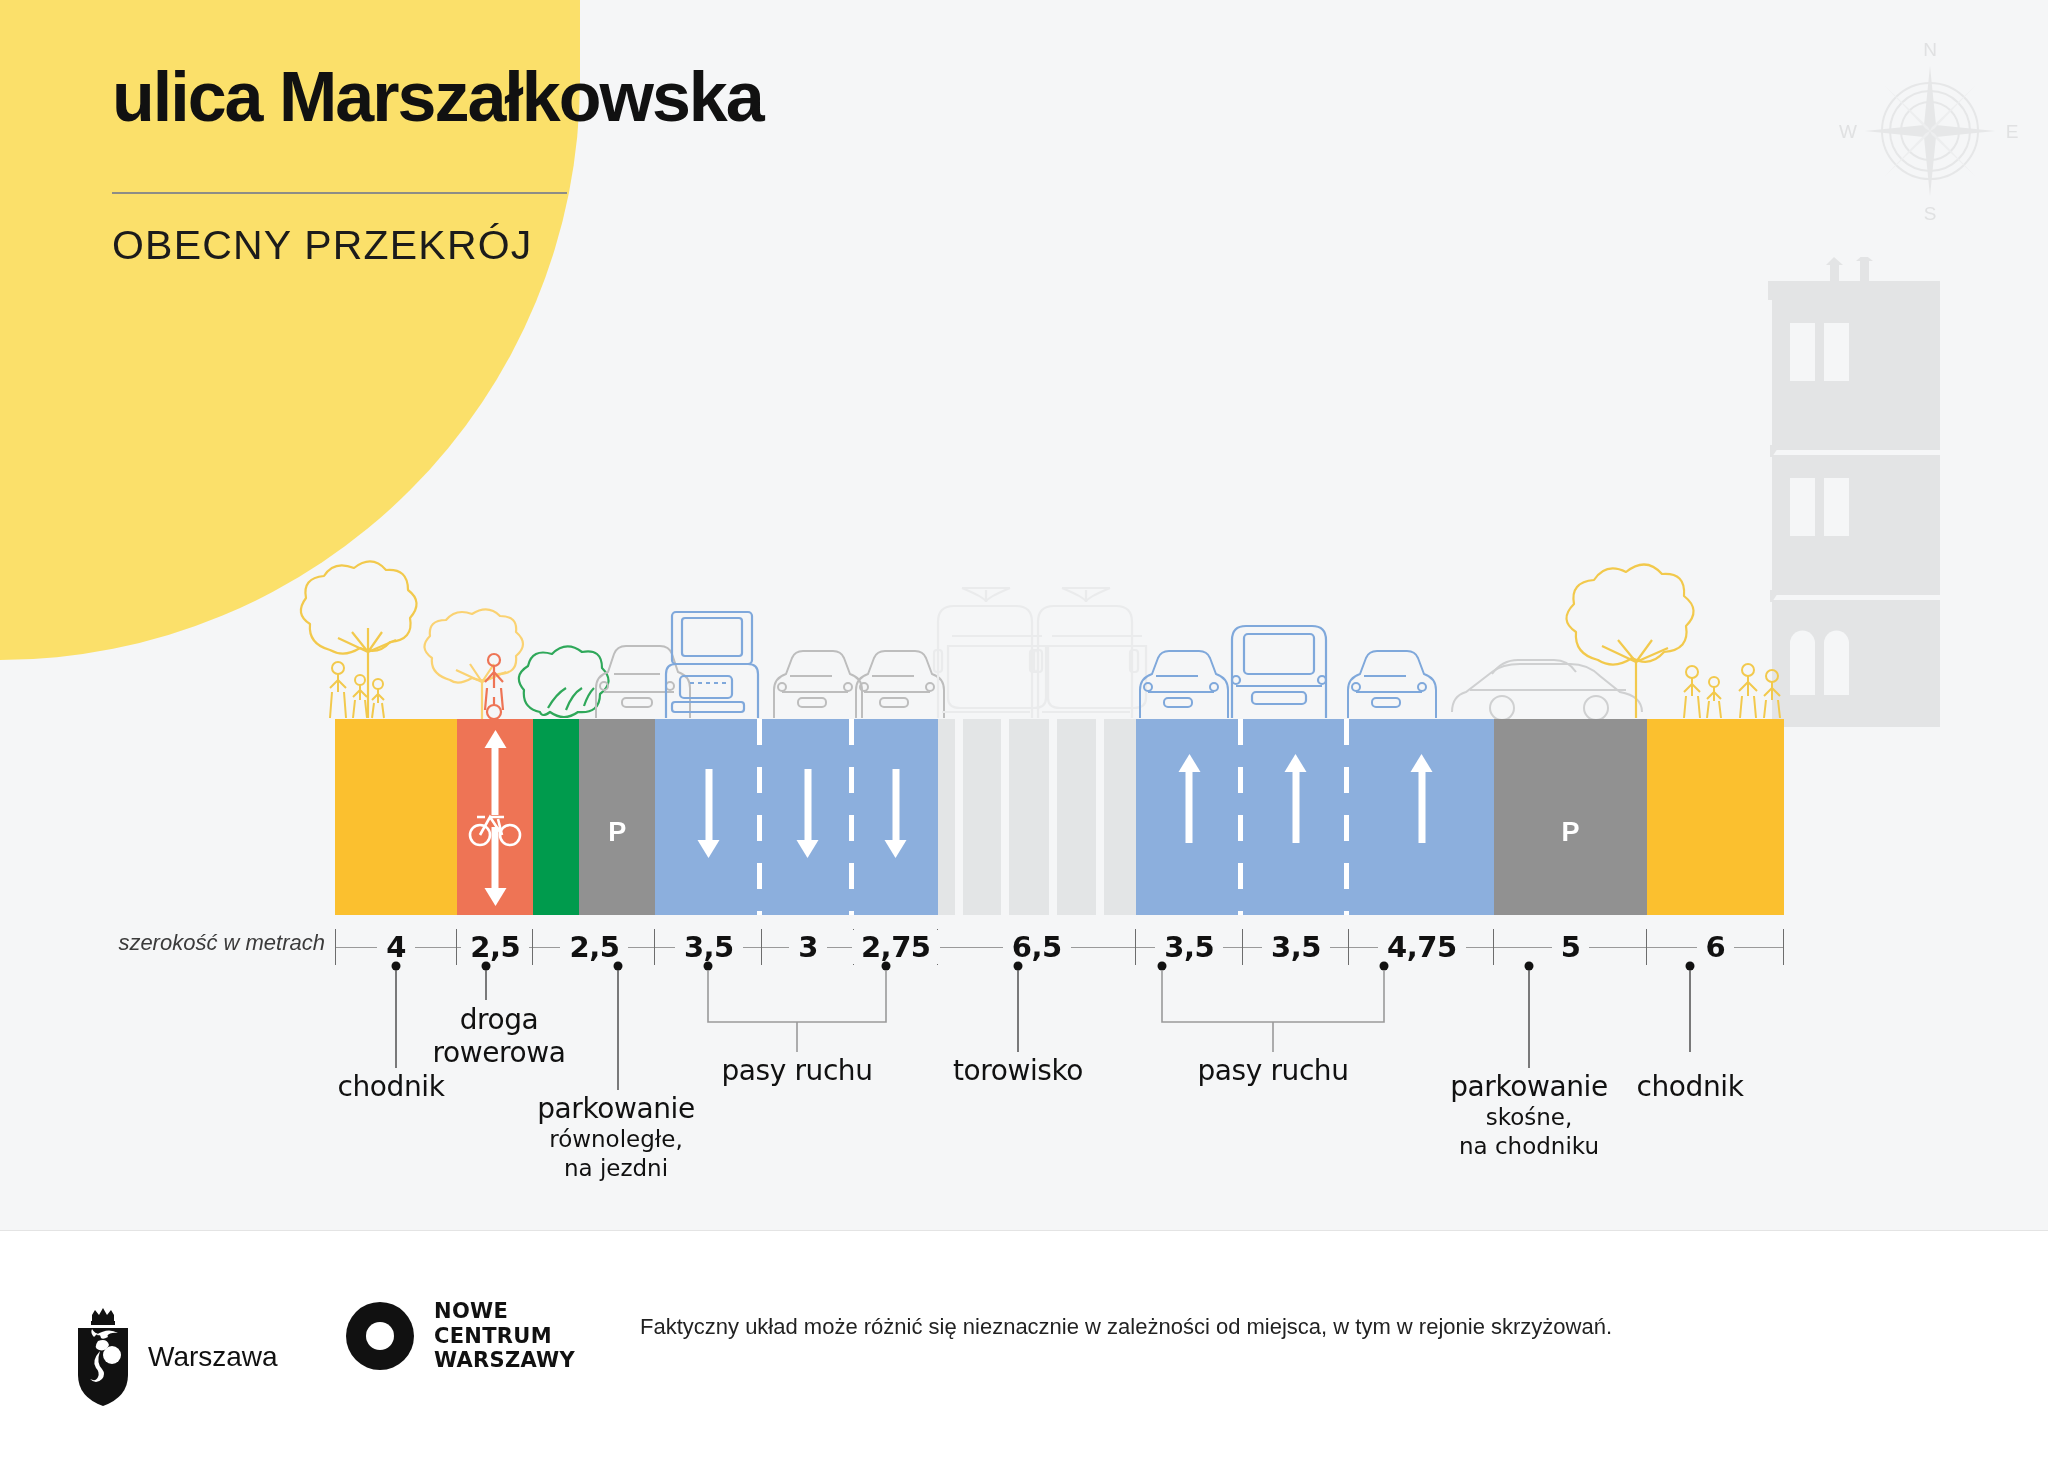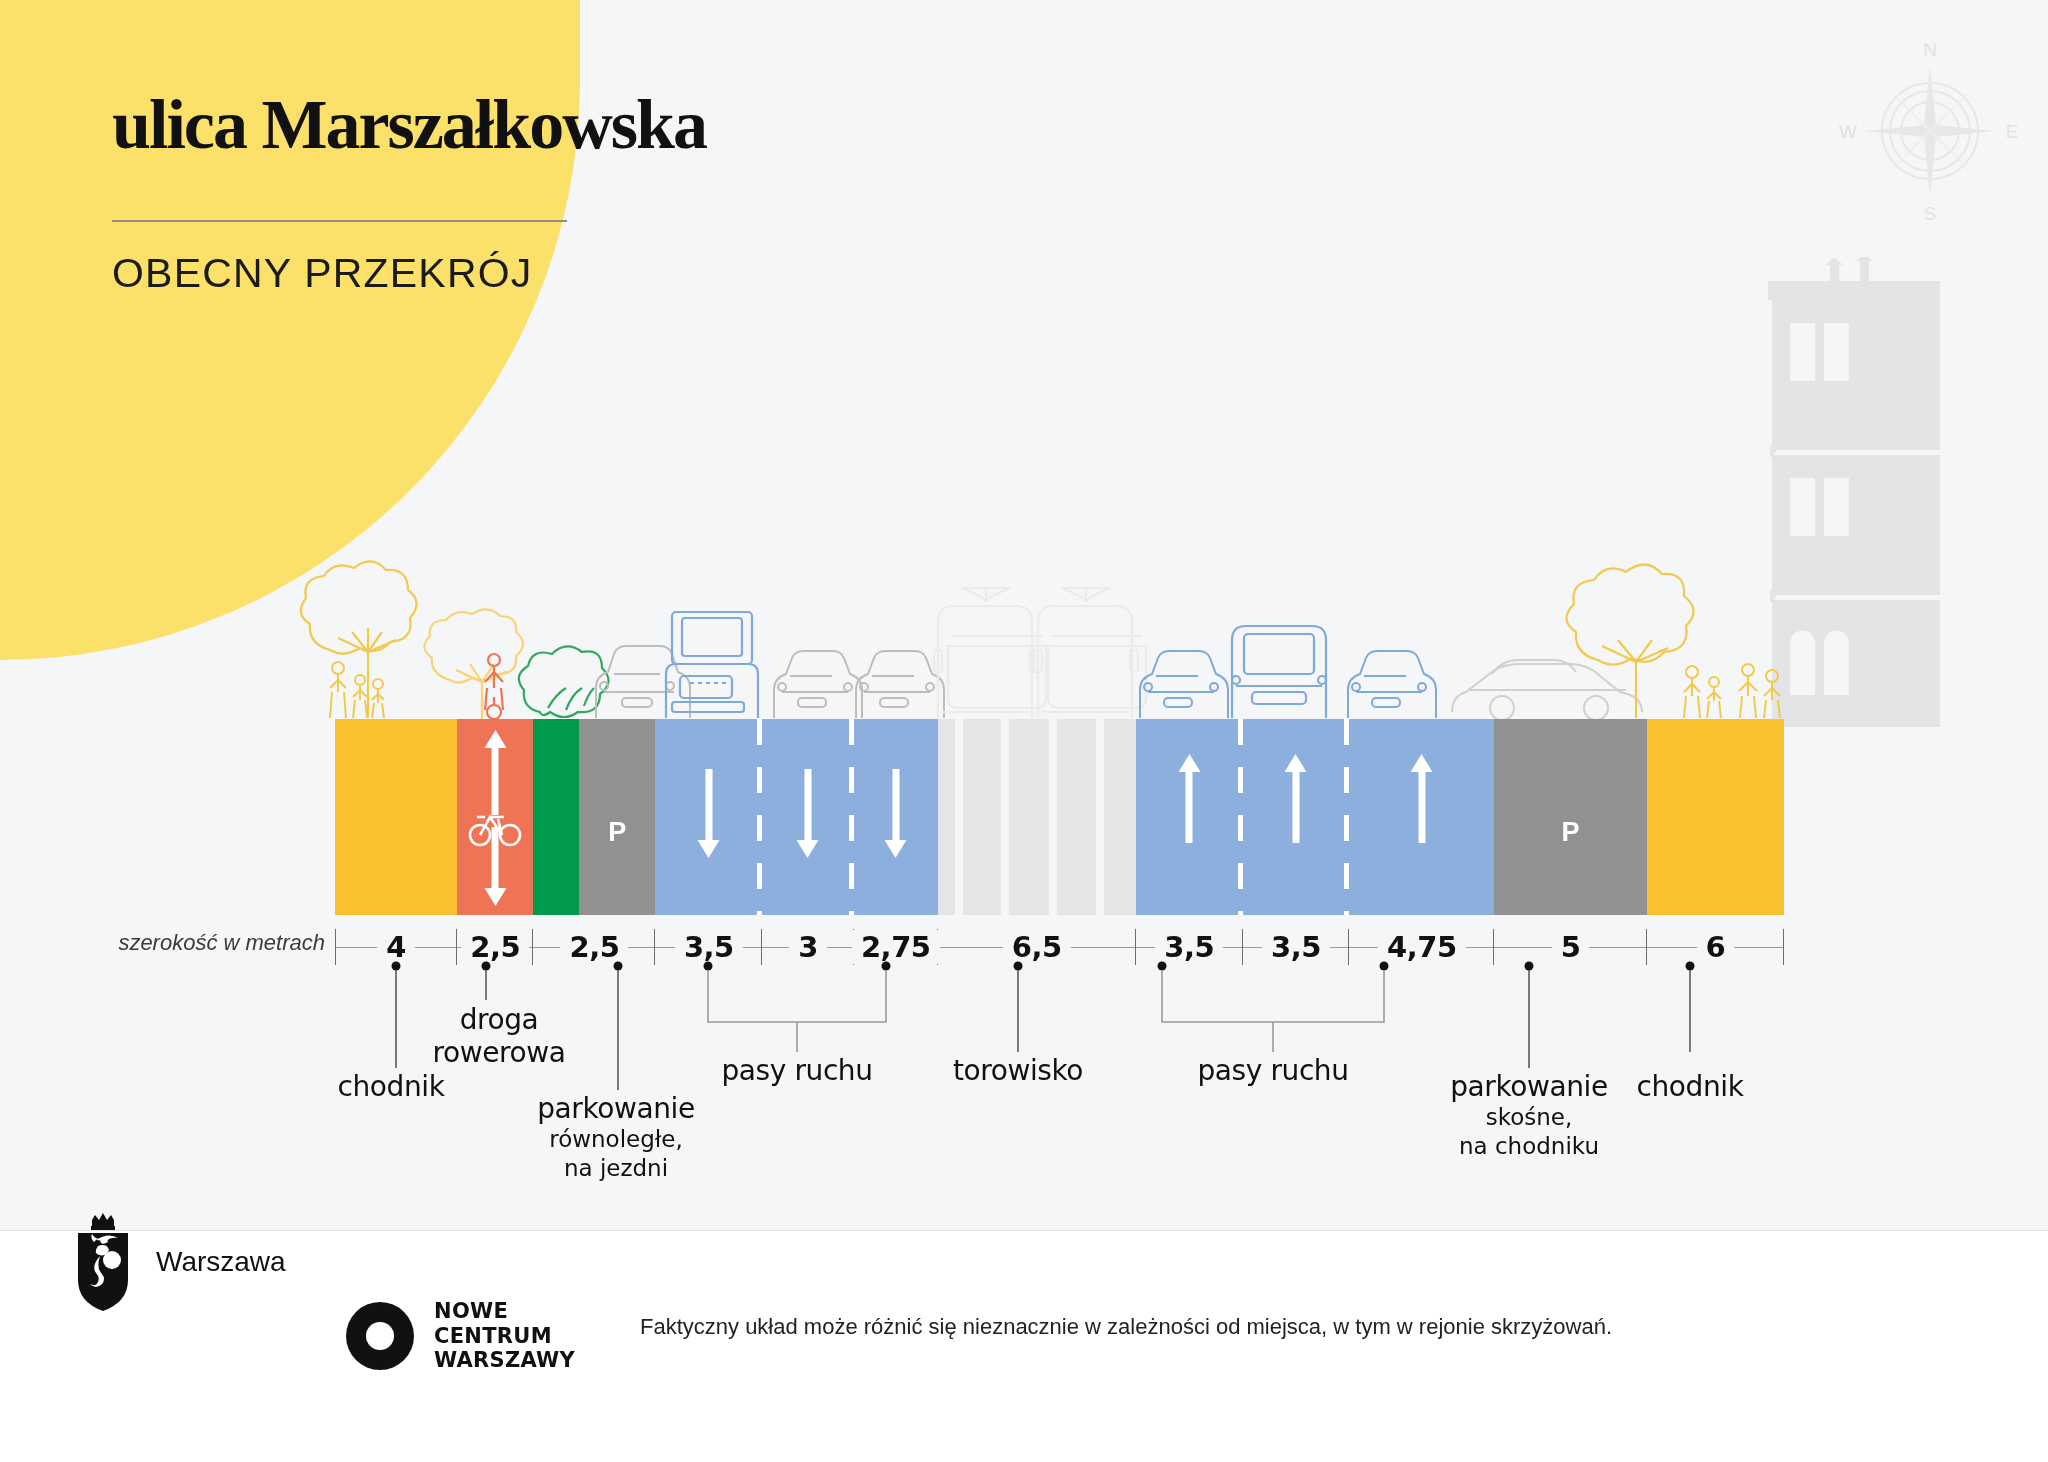--- a/index.html
+++ b/index.html
@@ -27,24 +27,23 @@
     background:#FBE06A;
     border-radius:0 0 580px 0;
   }
 
   
   #compass{ position:absolute; right:18px; top:28px; width:200px; height:200px; z-index:1;}
 
   
   #header{ position:absolute; left:112px; top:62px; z-index:3; }
   #page-title{
-    font-family:Liberation Serif, serif;
+    font-family:Liberation Sans, sans-serif;
     font-weight:bold; font-size:70px; letter-spacing:-2px; line-height:1.0;
     color:#111;
-    margin-top:28px;
   }
   #page-subtitle{
     font-family:"DejaVu Sans", sans-serif;
     font-weight:bold; font-size:27px; margin-top:20px; letter-spacing:-0.4px;
     color:#111;
   }
   #title-rule{ width:455px; height:2px; background:#8d8d86; margin-top:60px; }
   #section-label{
     margin-top:28px;
     font-family:"Liberation Sans", sans-serif;
@@ -108,21 +107,21 @@
   .callout-text{
     position:absolute; text-align:center; transform:translateX(-50%);
     font-family:"DejaVu Sans",sans-serif;
   }
   .callout-text .main{ font-weight:normal; font-size:28px; color:#111; white-space:nowrap; letter-spacing:-0.4px;}
   .callout-text .sub{ font-weight:normal; font-size:23px; color:#111; line-height:1.28; white-space:nowrap;}
 
   
   #footer-divider{ position:absolute; left:0; top:1230px; width:2048px; height:1px; background:#e4e4e4; z-index:3;}
   #footer{ position:absolute; left:0; top:1231px; width:2048px; height:231px; background:#fff; z-index:3; }
-  #logo-warszawa{ position:absolute; left:70px; top:1212px; display:flex; align-items:center; gap:20px; z-index:4;}
+  #logo-warszawa{ position:absolute; left:70px; top:1307px; display:flex; align-items:center; gap:12px; z-index:4;}
   #logo-warszawa .wordmark{ font-family:"Liberation Sans",sans-serif; font-size:28px; color:#111;}
   #logo-ncw{ position:absolute; left:342px; top:1298px; display:flex; align-items:center; gap:16px; z-index:4;}
   #logo-ncw .ncw-text{
     font-family:"DejaVu Sans",sans-serif; font-weight:bold; font-size:21px;
     line-height:1.18; letter-spacing:0.3px; color:#111;
   }
   #footer-note{
     position:absolute; left:640px; top:1310px; width:1260px; z-index:4;
     font-family:"Liberation Sans",sans-serif; font-size:22px; line-height:1.55; color:#222;
   }

